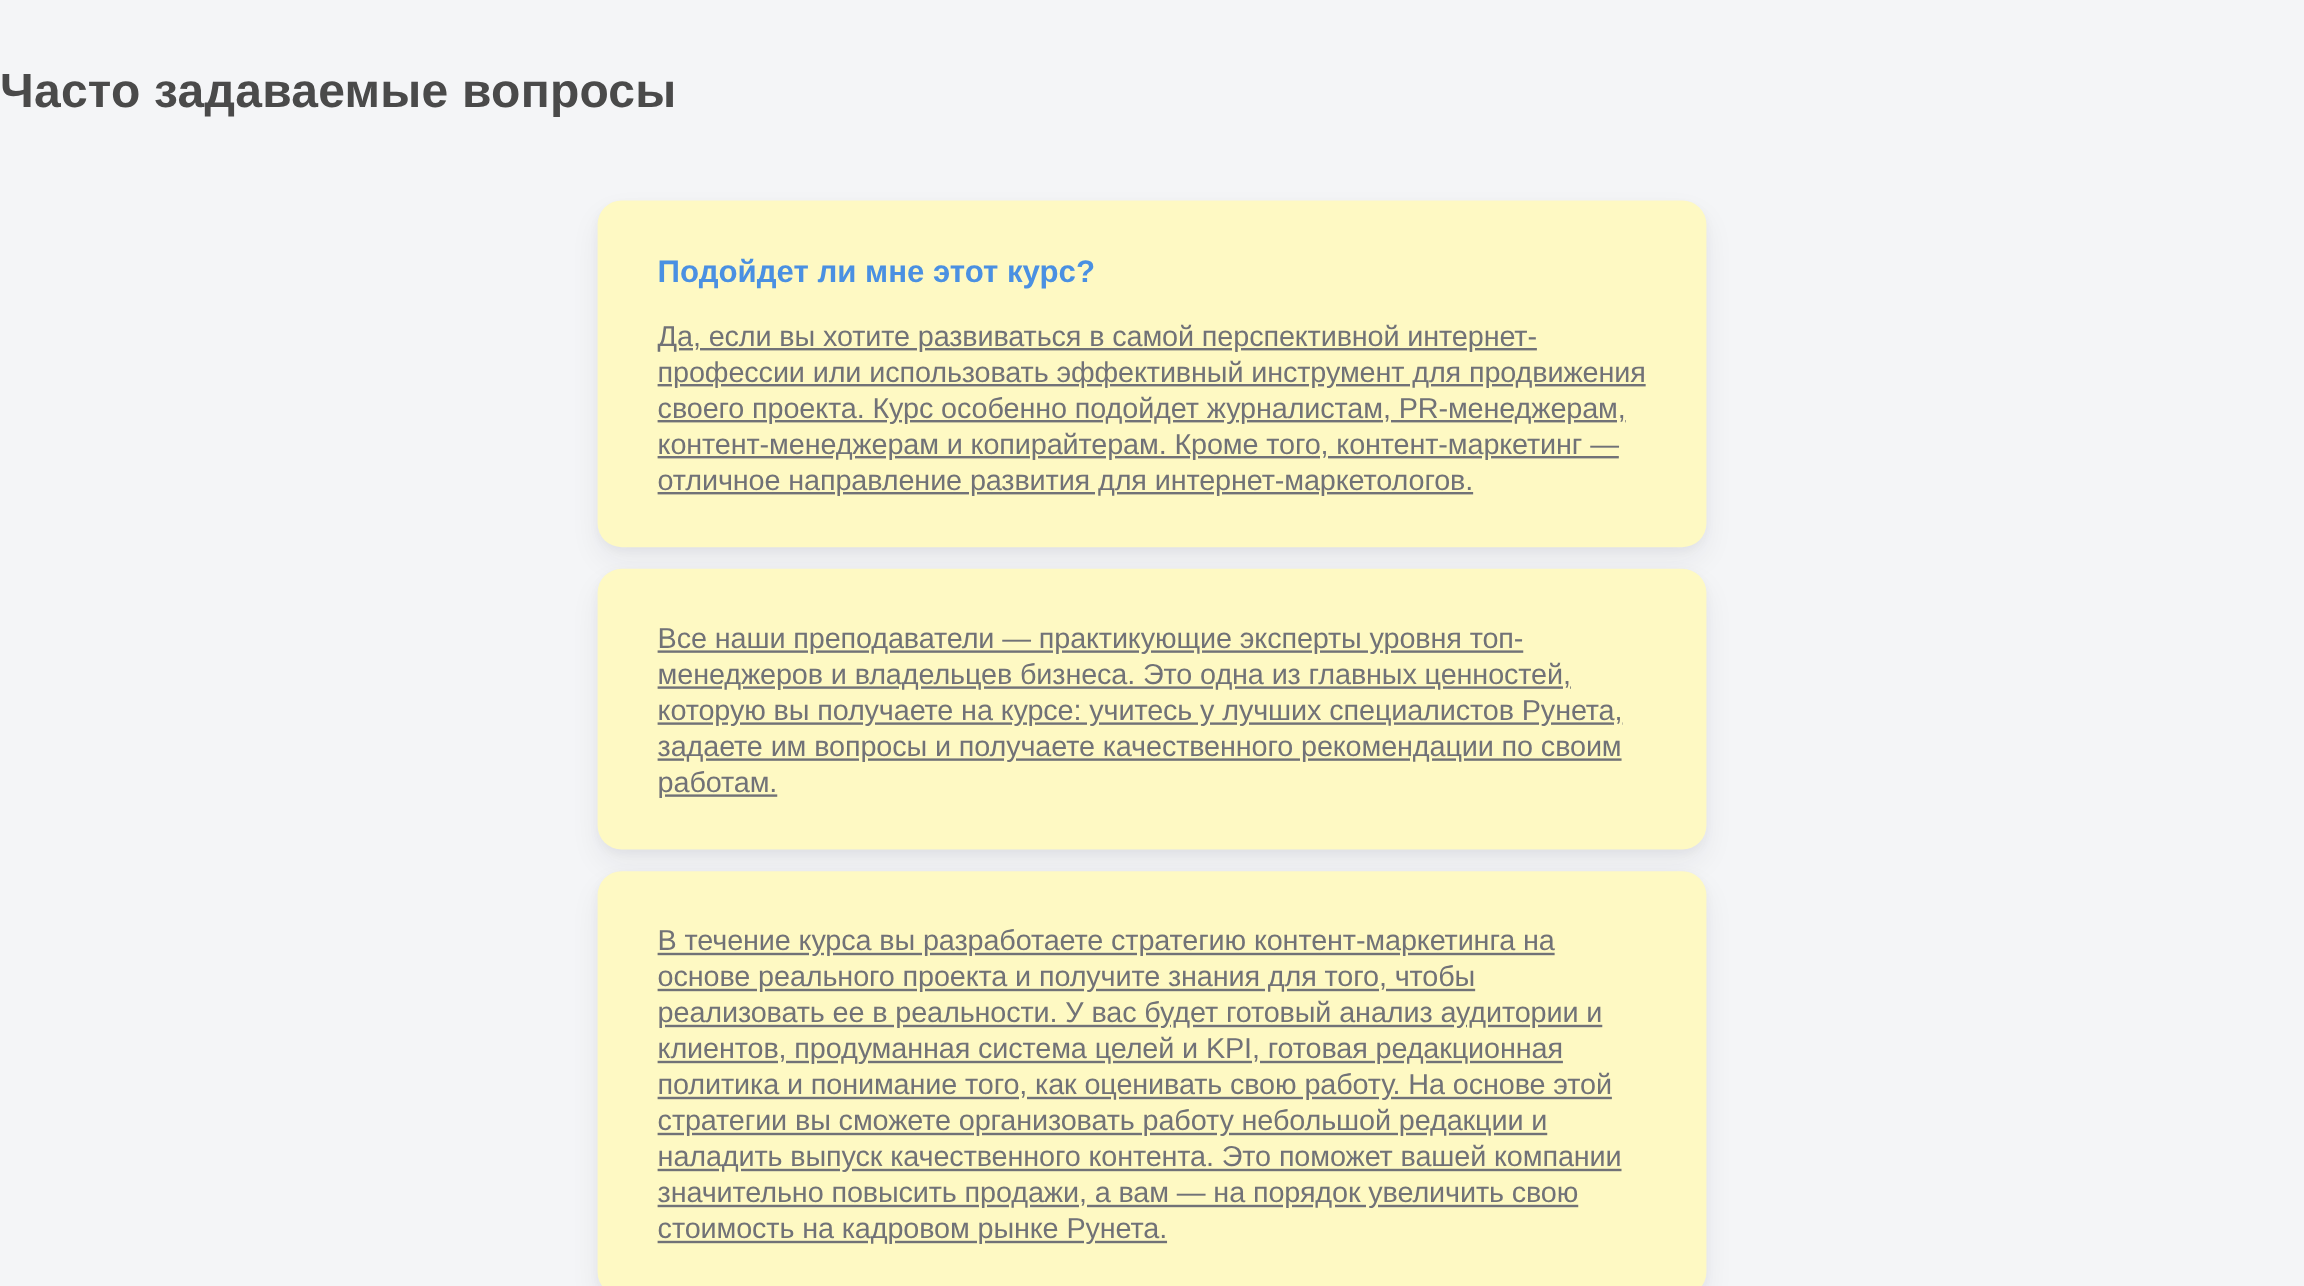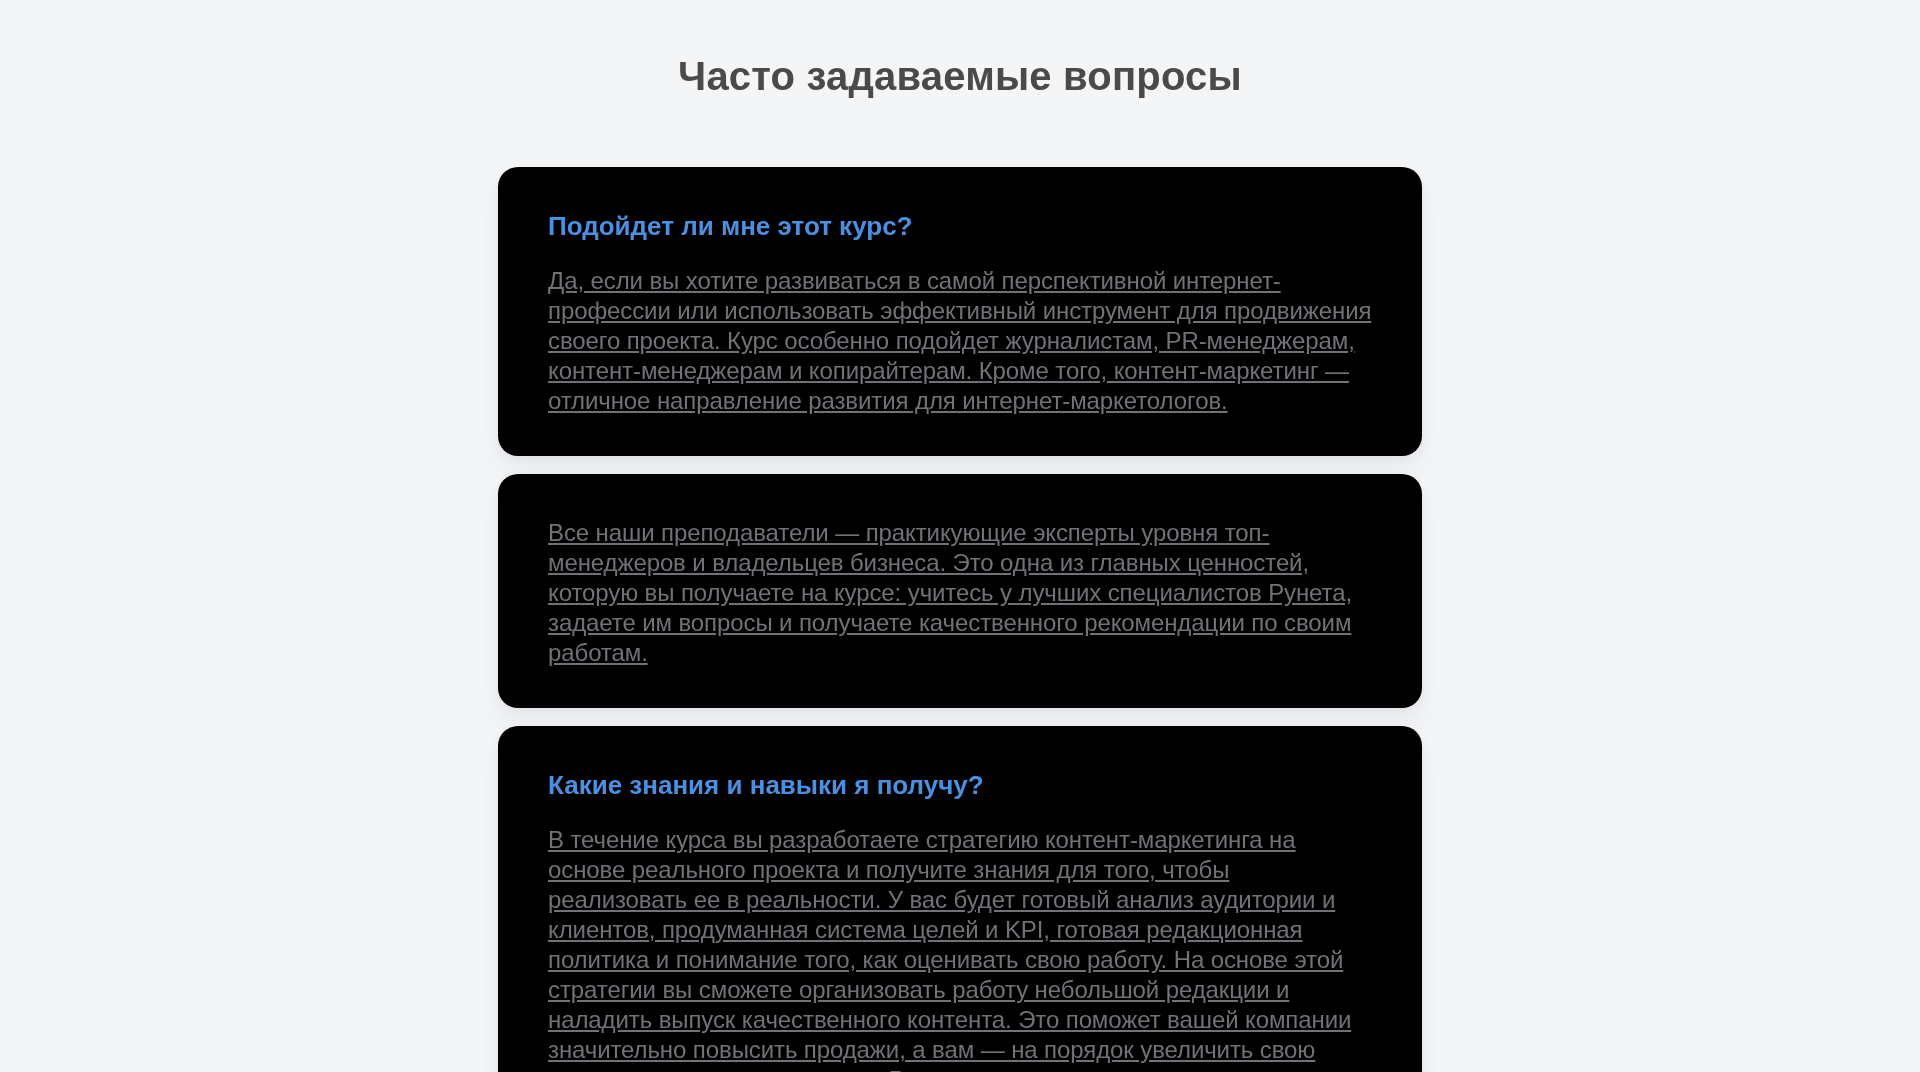--- a/index.html
+++ b/index.html
@@ -7,32 +7,32 @@
     width: 1920px;
     height: 1072px;
     overflow: hidden;
   }
   body {
     background: #f4f5f7;
     font-family: "Liberation Sans", sans-serif;
   }
   .page-title {
     padding-top: 54px;
-    text-align: center;
+    text-align: left;
     font-size: 40px;
     font-weight: 700;
     letter-spacing: 0.2px;
     color: #4a4a4a;
   }
   .faq-list {
     width: 924px;
     margin: 68px auto 0;
   }
   .faq-card {
-    background: #000000;
+    background: #fef9c3;
     border-radius: 20px;
     padding: 44px 50px 40px 50px;
     margin-bottom: 18px;
     box-shadow: 0 12px 26px rgba(32, 38, 48, 0.06), 0 3px 8px rgba(32, 38, 48, 0.04);
   }
   .faq-question {
     font-size: 26px;
     font-weight: 700;
     color: #4a90e2;
     margin-bottom: 24px;
@@ -57,18 +57,17 @@
     <section class="faq-card">
       <h2 class="faq-question">Подойдет ли мне этот курс?</h2>
       <p class="faq-answer">Да, если вы хотите развиваться в самой перспективной интернет-профессии или использовать эффективный инструмент для продвижения своего проекта. Курс особенно подойдет журналистам, PR-менеджерам, контент-менеджерам и копирайтерам. Кроме того, контент-маркетинг — отличное направление развития для интернет-маркетологов.</p>
     </section>
 
     <section class="faq-card">
       <p class="faq-answer">Все наши преподаватели — практикующие эксперты уровня топ-менеджеров и владельцев бизнеса. Это одна из главных ценностей, которую вы получаете на курсе: учитесь у лучших специалистов Рунета, задаете им вопросы и получаете качественного рекомендации по своим работам.</p>
     </section>
 
     <section class="faq-card">
-      <h2 class="faq-question">Какие знания и навыки я получу?</h2>
       <p class="faq-answer">В течение курса вы разработаете стратегию контент-маркетинга на основе реального проекта и получите знания для того, чтобы реализовать ее в реальности. У вас будет готовый анализ аудитории и клиентов, продуманная система целей и KPI, готовая редакционная политика и понимание того, как оценивать свою работу. На основе этой стратегии вы сможете организовать работу небольшой редакции и наладить выпуск качественного контента. Это поможет вашей компании значительно повысить продажи, а вам — на порядок увеличить свою стоимость на кадровом рынке Рунета.</p>
     </section>
 
   </div>
 </main>
 
 </body></html>

